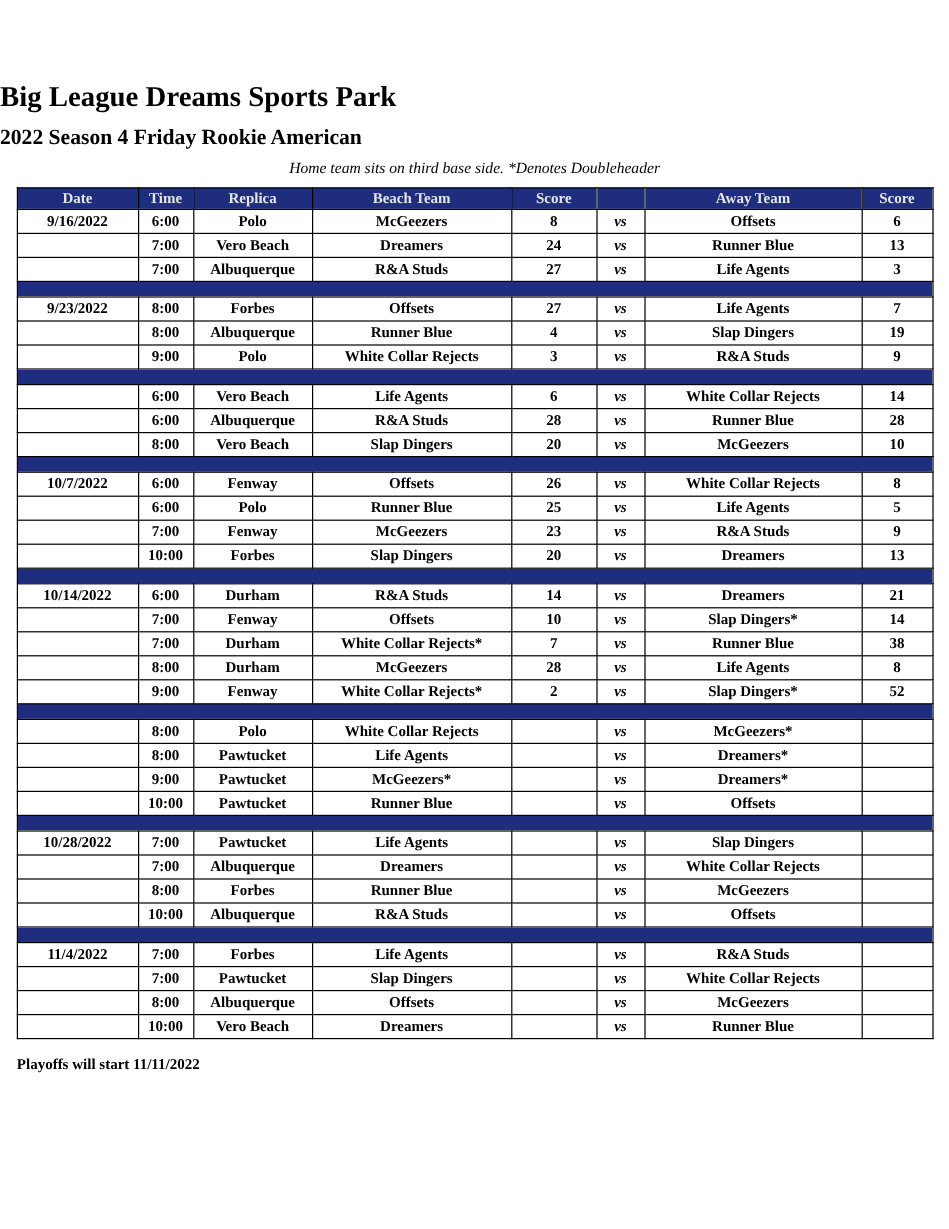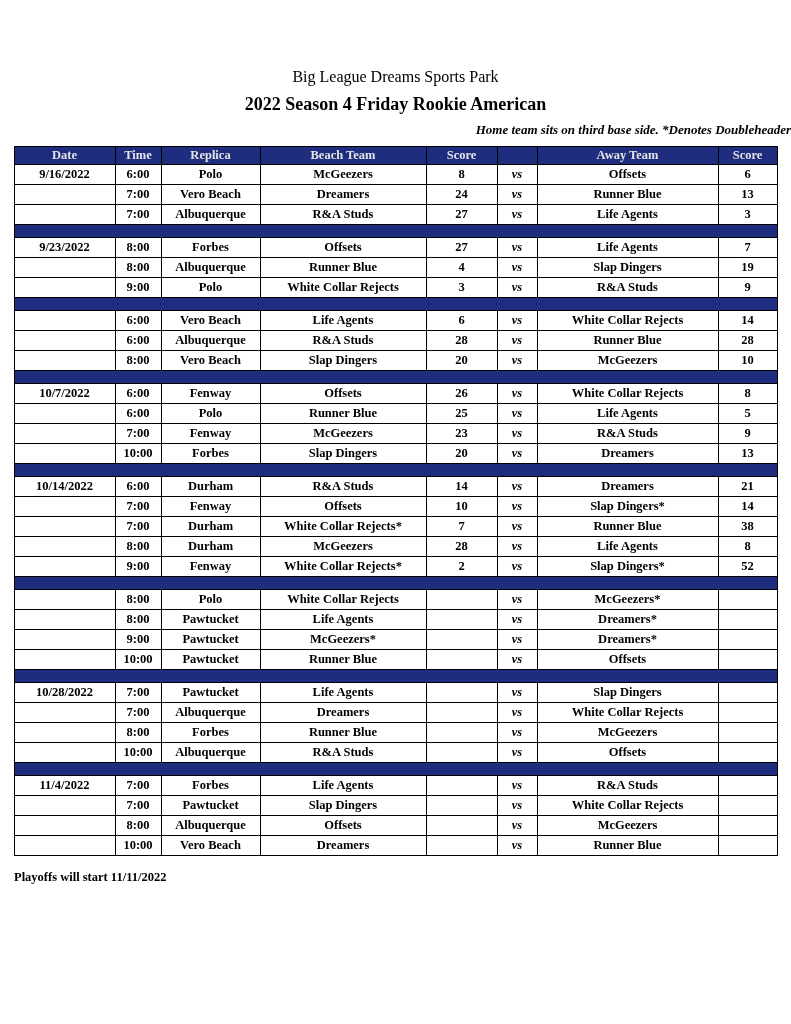--- a/index.html
+++ b/index.html
@@ -8,27 +8,27 @@
   }
   html,body{margin:0;padding:0;}
   body{
     width:791px;height:1024px;
     background:#ffffff;color:#000;
     font-family:"Liberation Serif", serif;
     position:relative;overflow:hidden;
   }
   .page{padding-top:68px;}
   .title{
-    text-align:center;font-weight:normal;font-size:16px;line-height:1.15;
+    text-align:left;font-weight:bold;font-size:24px;line-height:1.15;
   }
   .subtitle{
-    text-align:center;font-weight:bold;font-size:18px;margin-top:8px;
+    font-weight:bold;font-size:18px;margin-top:8px;
   }
   .note{
-    text-align:right;font-weight:bold;font-style:italic;font-size:13px;margin-top:7px;
+    text-align:center;font-weight:normal;font-style:italic;font-size:13px;margin-top:7px;
   }
   table{
     border-collapse:collapse;table-layout:fixed;
     width:763px;margin:8px auto 0 auto;
   }
   th,td{
     border:1px solid #000;
     padding:0 2px;
     font-weight:bold;
     font-size:12.5px;

